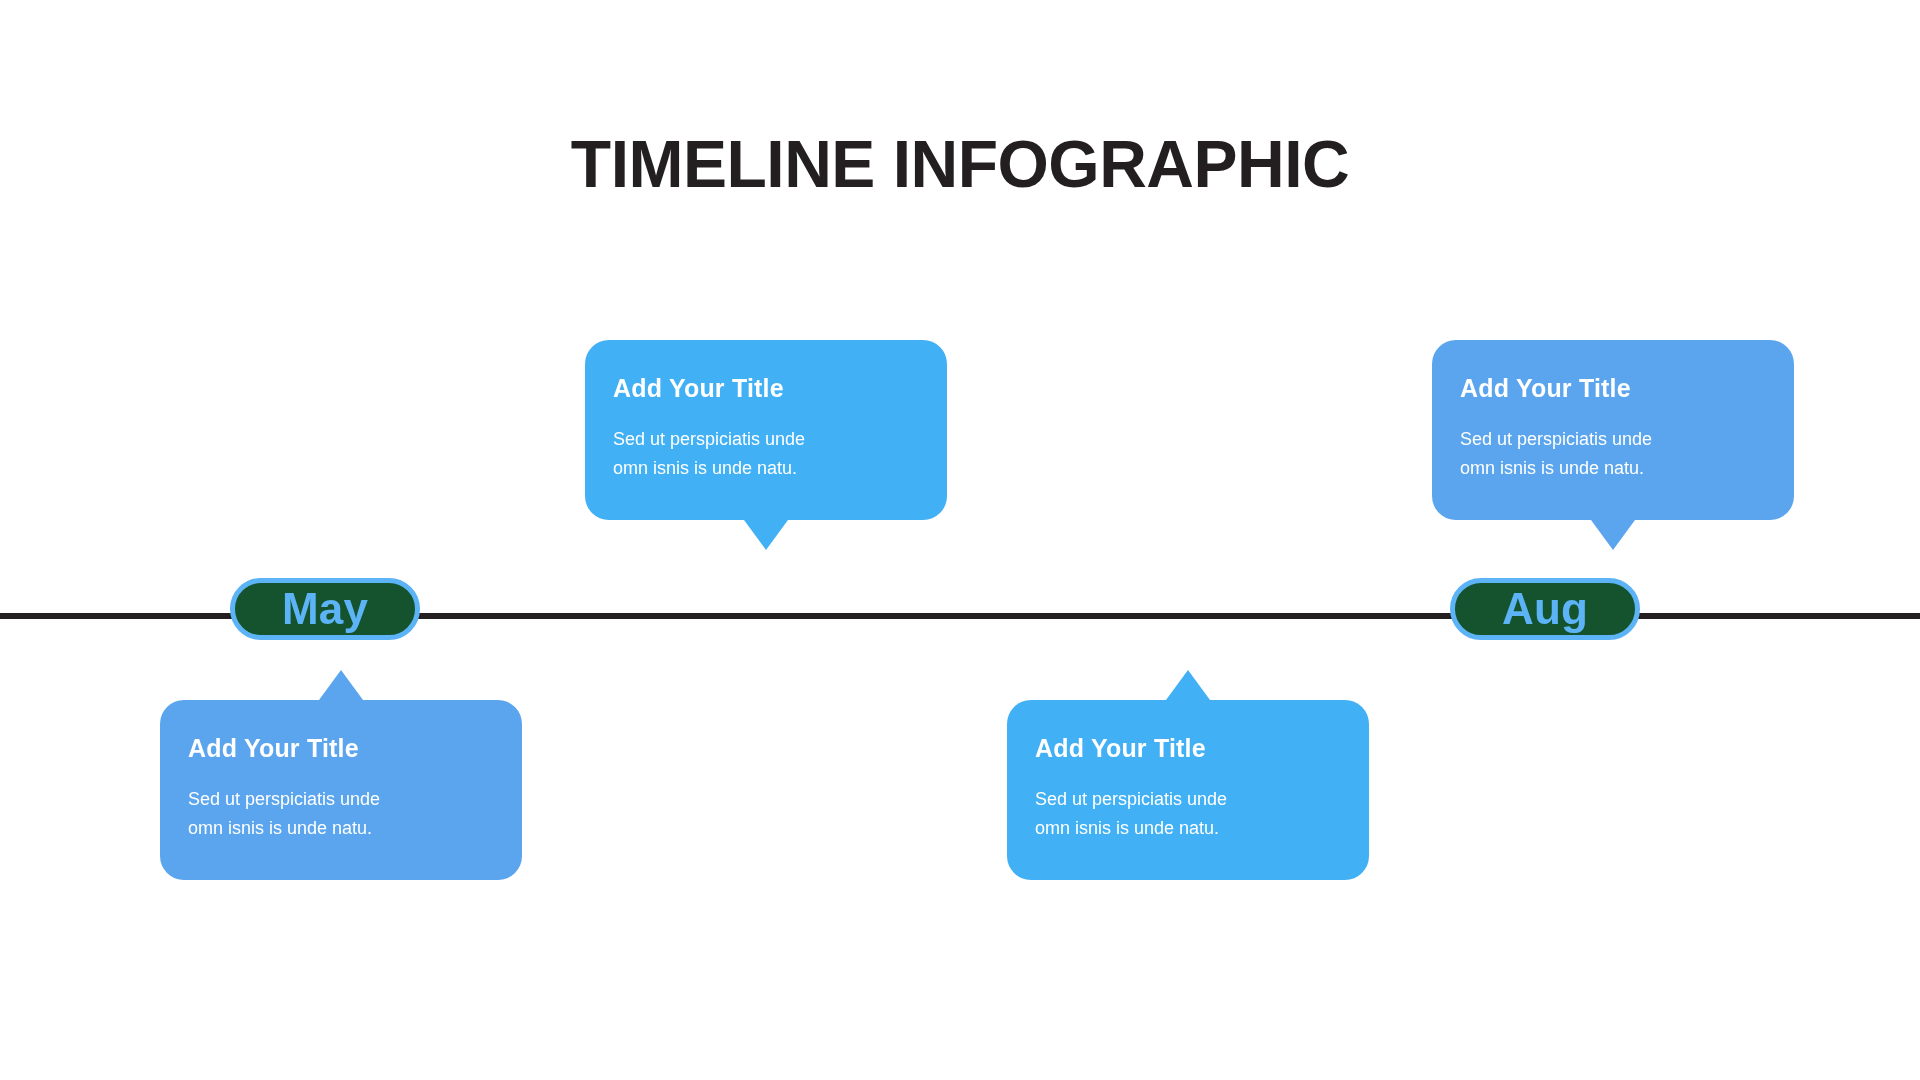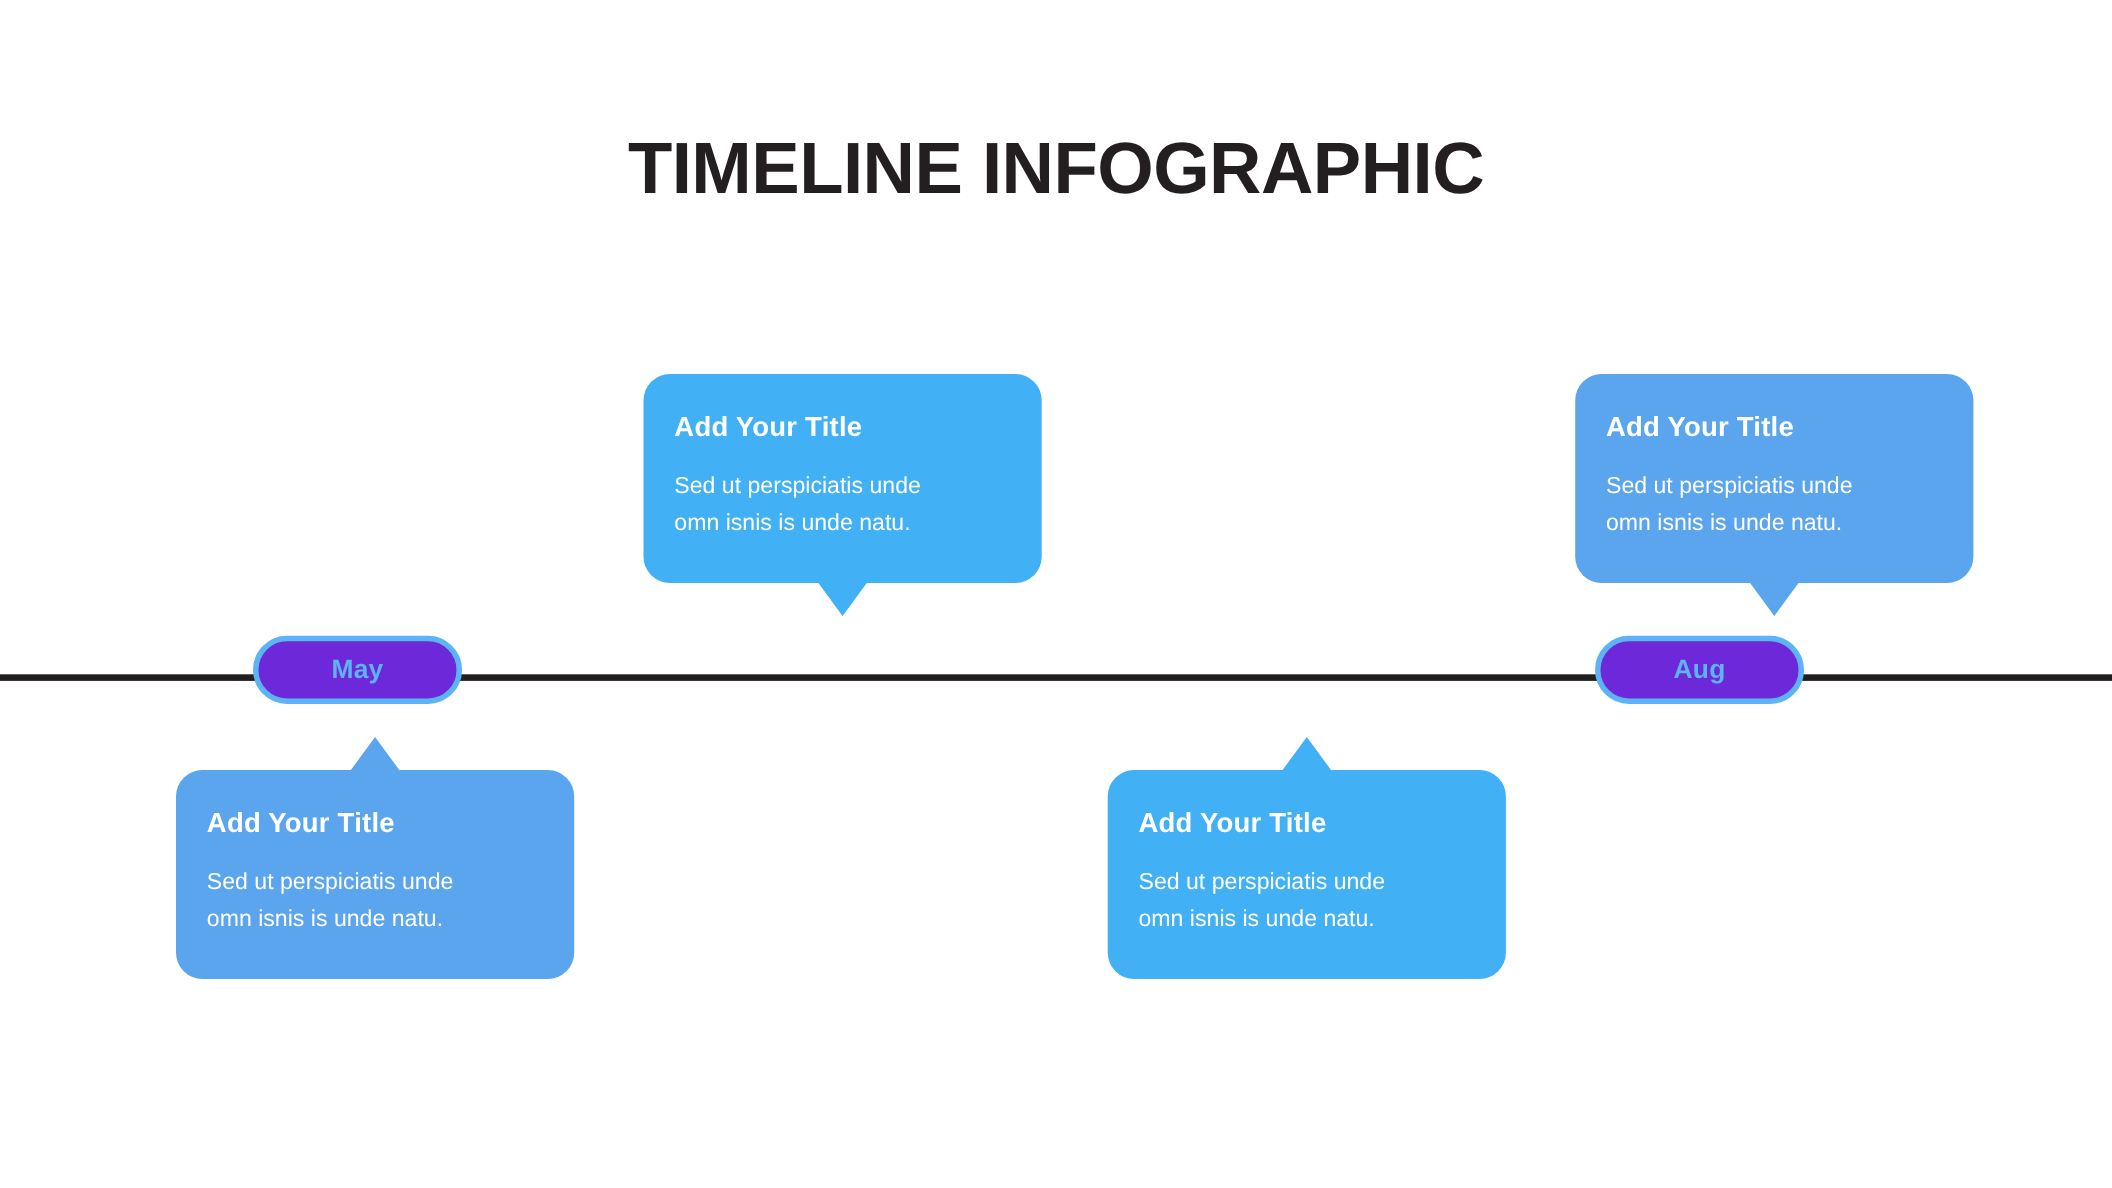--- a/index.html
+++ b/index.html
@@ -17,21 +17,21 @@
   .slide {
     position: relative;
     width: 1920px;
     height: 1080px;
     background: #ffffff;
   }
 
   
   .title {
     position: absolute;
-    top: 72px;
+    top: 84px;
     left: 0;
     width: 1920px;
     text-align: center;
     font-size: 66px;
     font-weight: 700;
     letter-spacing: -0.5px;
     color: #231f20;
     line-height: 1.1;
   }
 
@@ -45,28 +45,28 @@
     background: #231f20;
   }
 
   
   .pill {
     position: absolute;
     top: 578px;
     width: 190px;
     height: 62px;
     box-sizing: border-box;
-    background: #6d28d9;
+    background: #14532d;
     border: 5px solid #5cb3f5;
     border-radius: 34px;
     display: flex;
     align-items: center;
     justify-content: center;
     color: #5cb3f5;
-    font-size: 24px;
+    font-size: 44px;
     font-weight: 700;
     letter-spacing: 0.2px;
     z-index: 4;
   }
 
   
   .card {
     position: absolute;
     width: 362px;
     box-sizing: border-box;
@@ -77,21 +77,21 @@
   .card-title {
     color: #ffffff;
     font-size: 25px;
     font-weight: 700;
     letter-spacing: 0.2px;
     margin: 0 0 22px 0;
     line-height: 1.15;
   }
   .card-body {
     color: #ffffff;
-    font-size: 21px;
+    font-size: 18px;
     font-weight: 400;
     line-height: 1.65;
     margin: 0;
   }
 
   
   .card .tail {
     position: absolute;
     left: 50%;
     width: 0;

